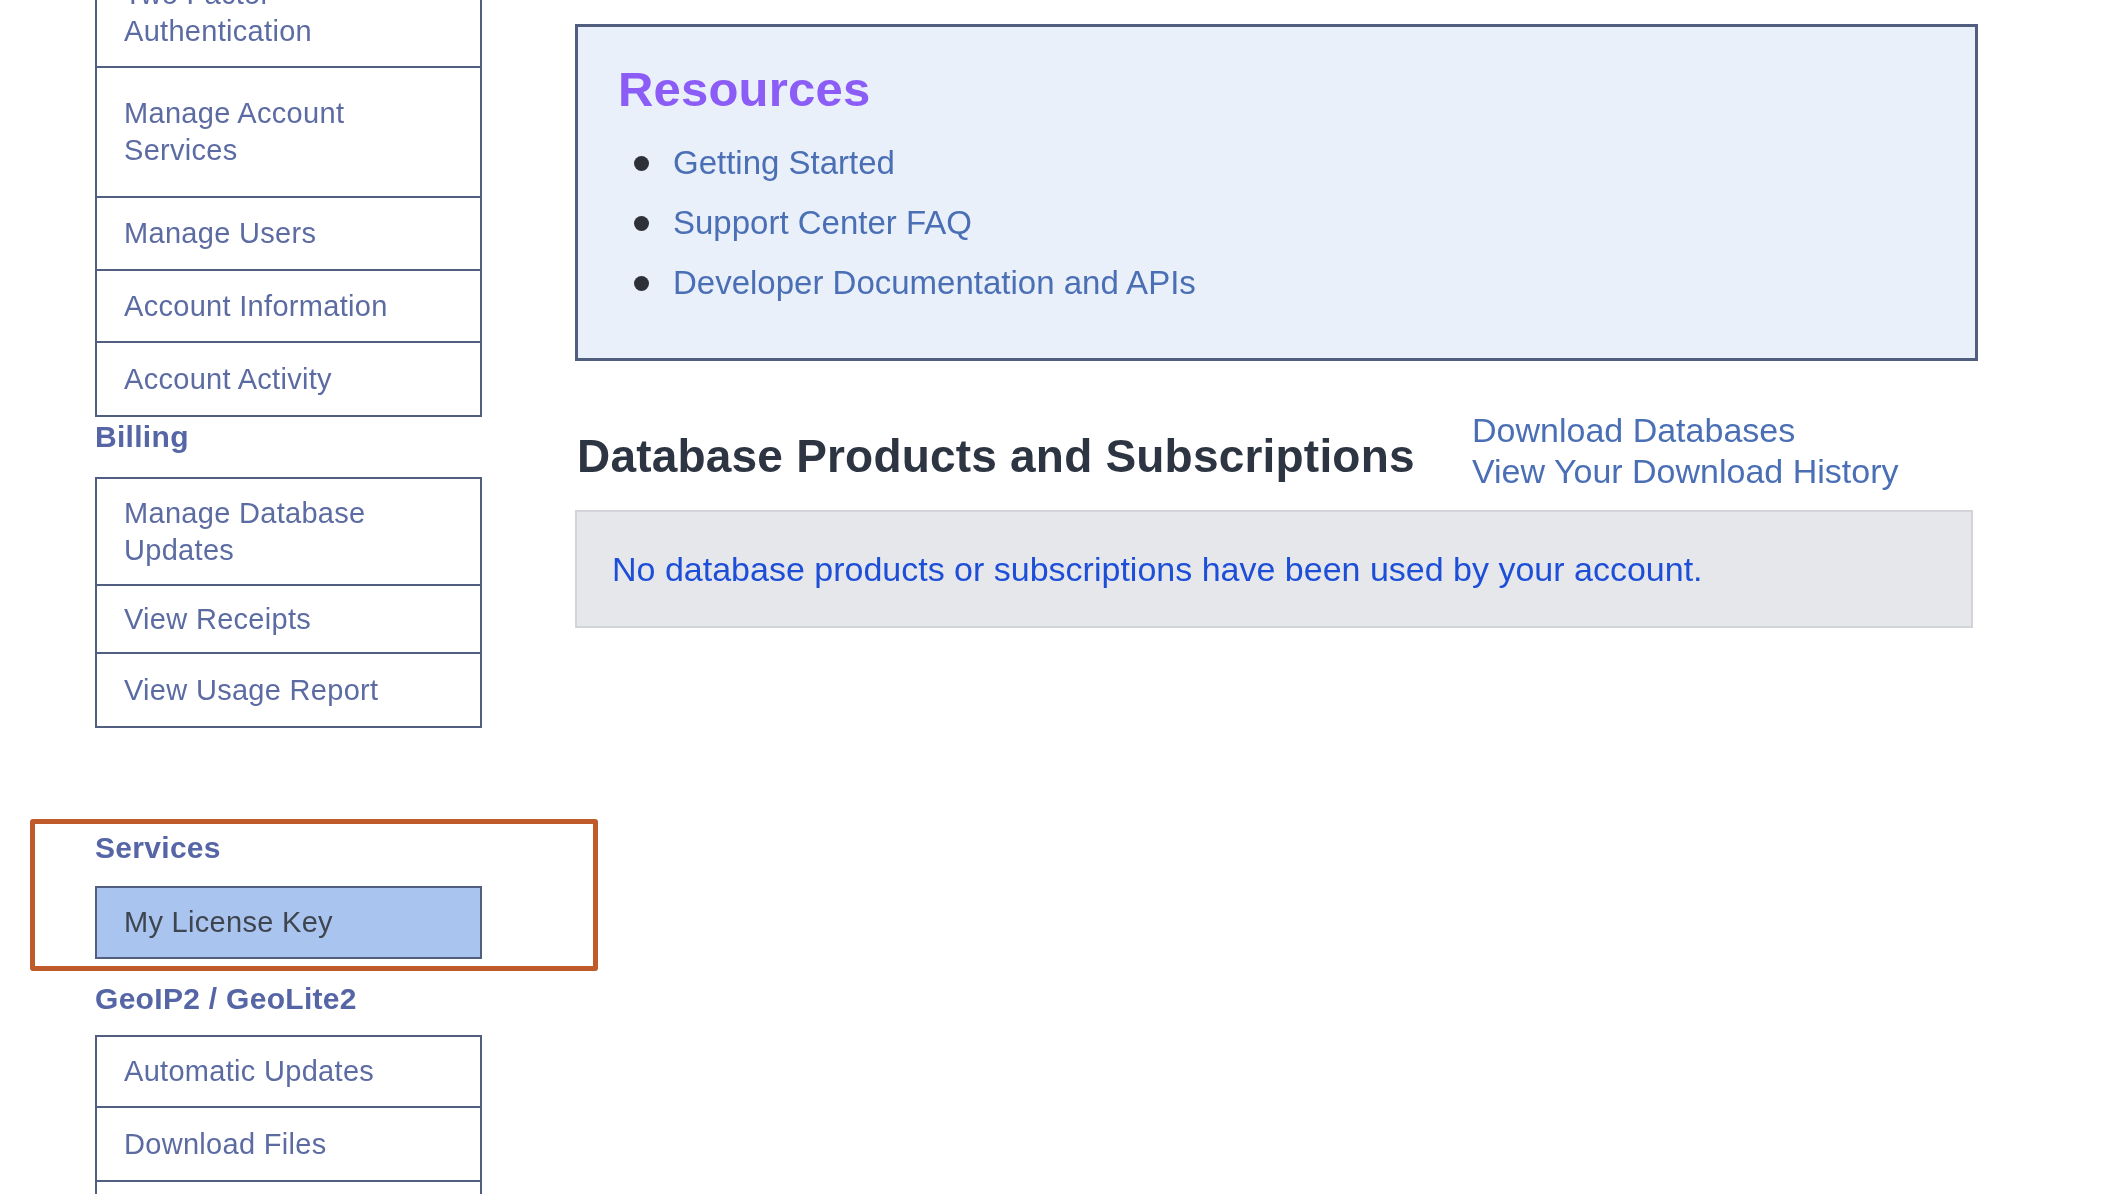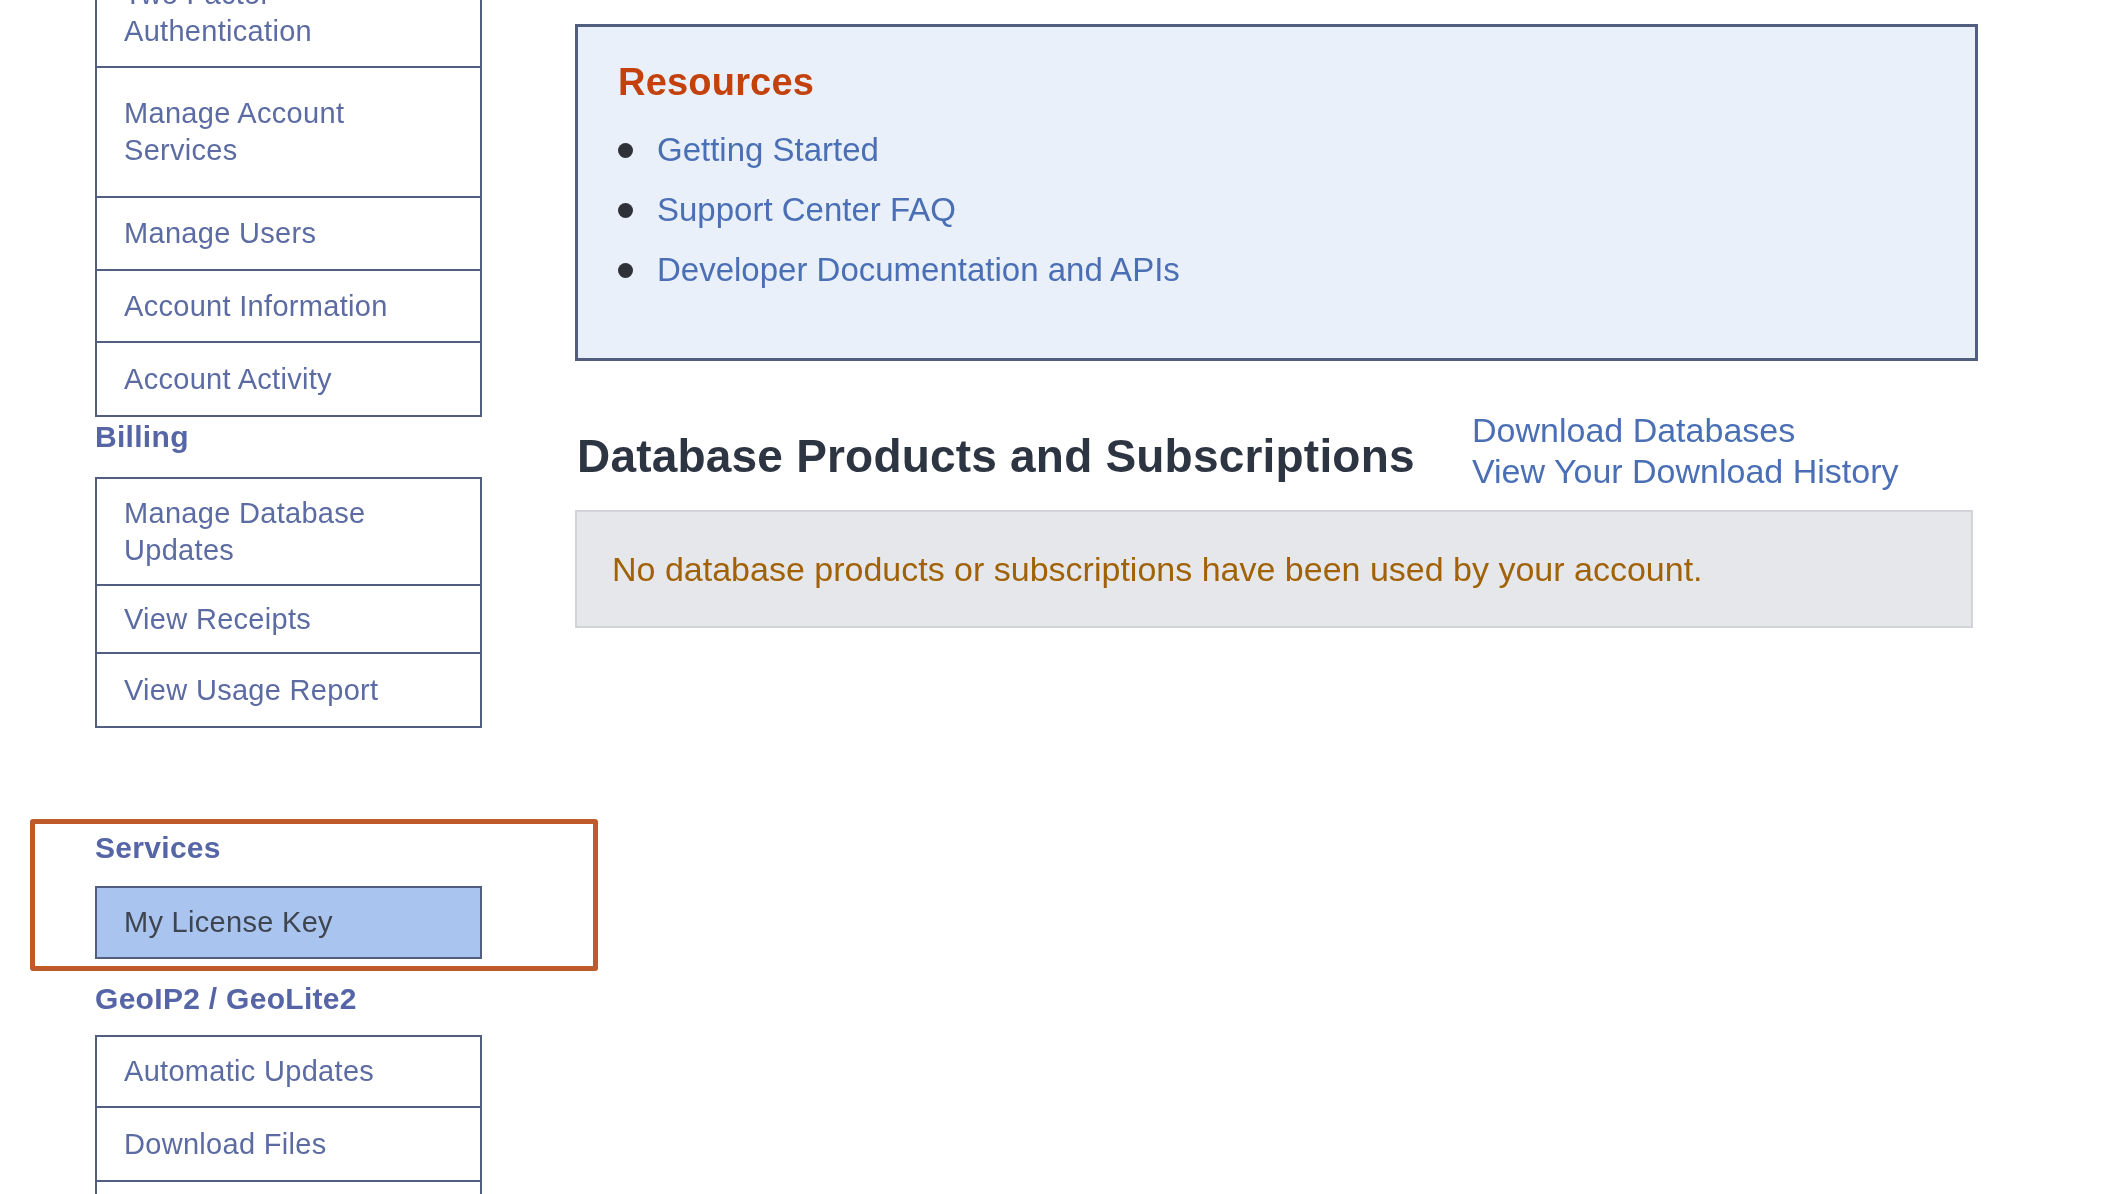--- a/index.html
+++ b/index.html
@@ -43,24 +43,24 @@
   }
   
   .resources-box{
     position:absolute;left:575px;top:24px;width:1403px;height:337px;
     box-sizing:border-box;
     border:3px solid #515e80;
     background:#e9f0fa;
   }
   .resources-title{
     margin:34px 0 0 40px;
-    font-size:38px;font-weight:800;color:#c2410c;letter-spacing:.2px;
+    font-size:49px;font-weight:800;color:#8b5cf6;letter-spacing:.2px;
   }
   .resources-list{
-    list-style:none;margin:16px 0 0 0;padding:0 0 0 40px;
+    list-style:none;margin:16px 0 0 16px;padding:0 0 0 40px;
   }
   .resources-list li{
     height:60px;display:flex;align-items:center;
   }
   .bullet{
     width:15px;height:15px;border-radius:50%;
     background:#2e3238;margin-right:24px;flex:0 0 auto;
   }
   .res-link{
     font-size:33px;color:#4a6fb5;text-decoration:none;cursor:pointer;
@@ -75,21 +75,21 @@
   }
   .db-actions a{
     font-size:34px;line-height:41px;color:#4a6fb5;text-decoration:none;cursor:pointer;
   }
   .empty-state{
     position:absolute;left:575px;top:510px;width:1398px;height:118px;
     box-sizing:border-box;
     background:#e6e7eb;border:2px solid #d2d4da;
     display:flex;align-items:center;
     padding-left:35px;
-    font-size:34px;color:#a16207;
+    font-size:34px;color:#1d4ed8;
   }
 </style>
 </head>
 <body>
 
 <nav>
 
   <div class="sidebar-group" style="top:-42px">
     <div class="sb-item" style="height:110px">
       <span class="lbl">Two Factor Authentication</span>

